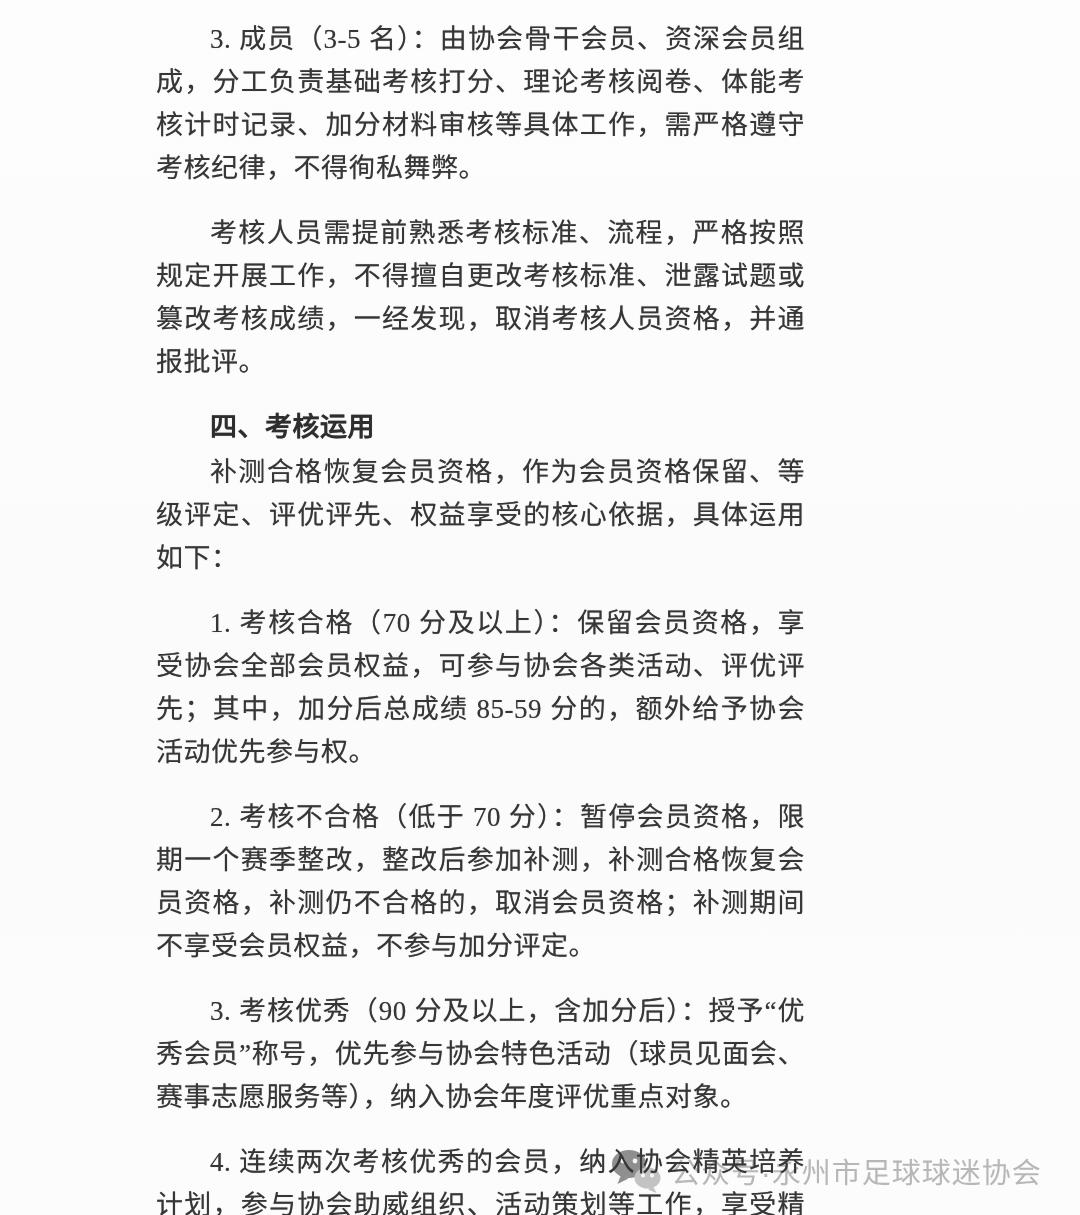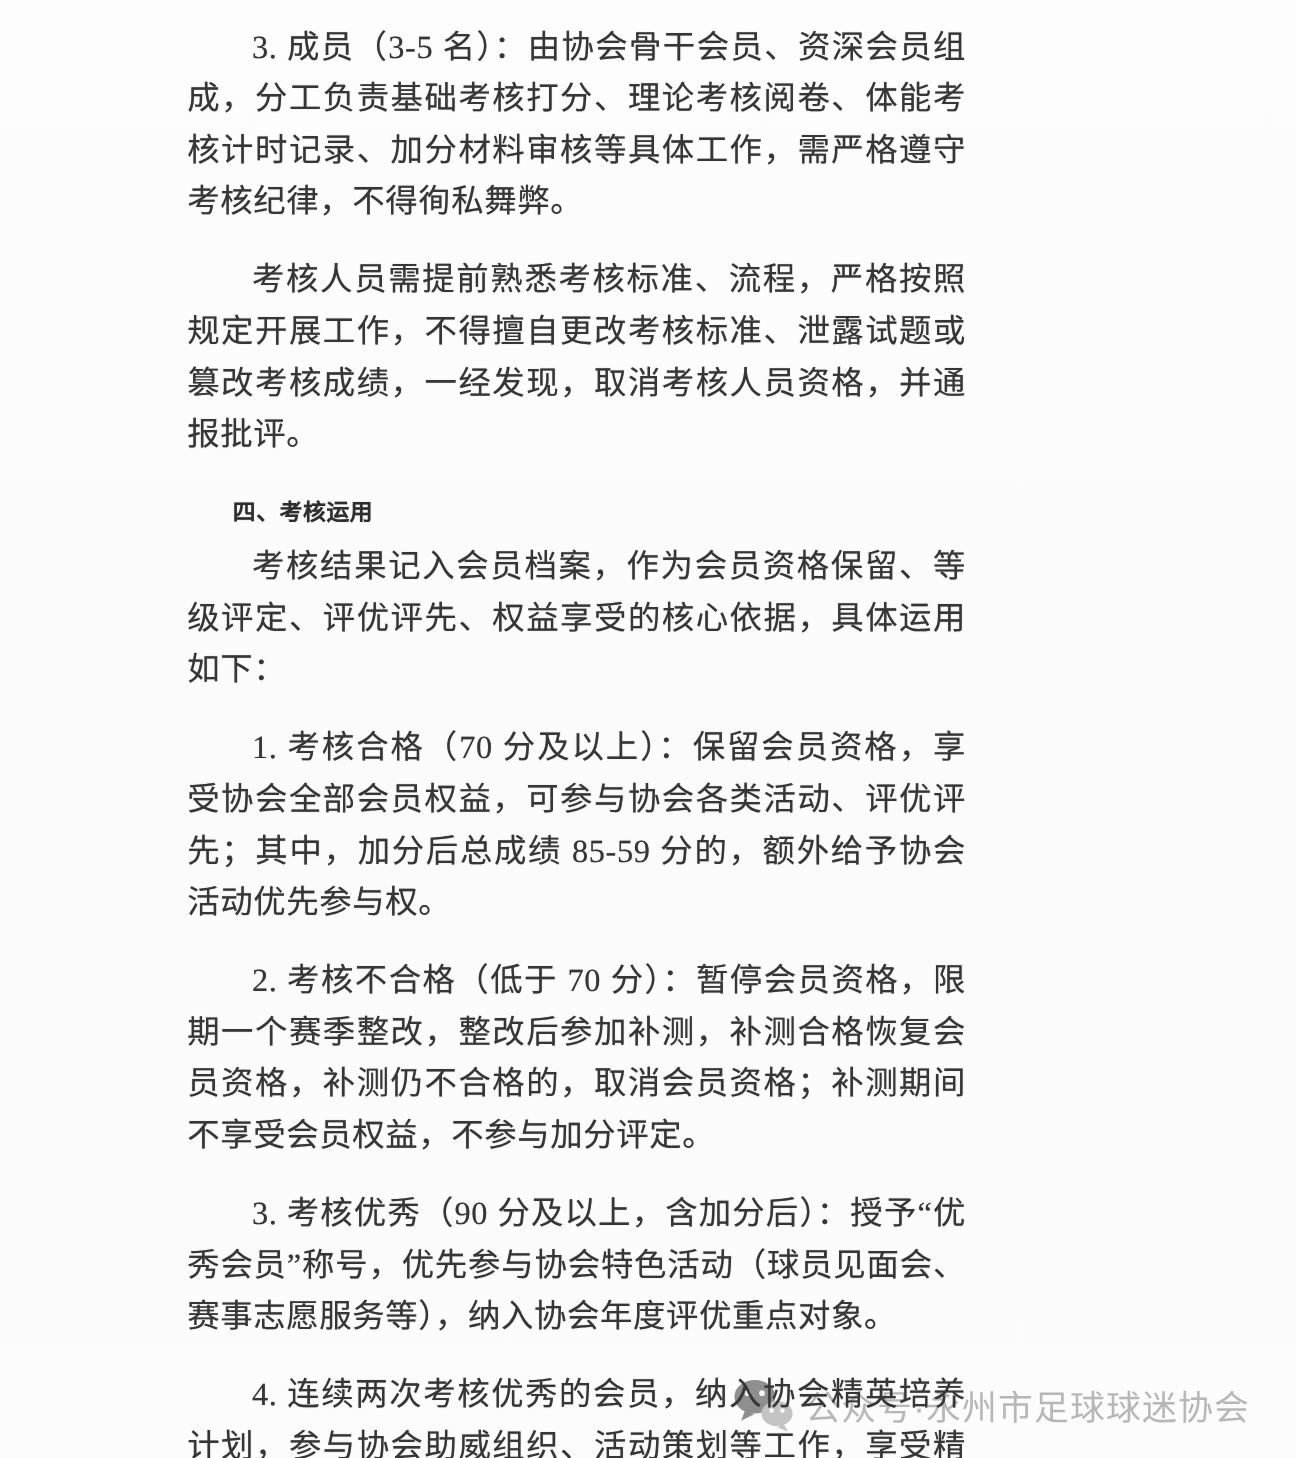--- a/index.html
+++ b/index.html
@@ -35,21 +35,21 @@
   }
   .article p {
     margin: 22px 0 0 0;
     text-indent: 2em;
   }
   .article p:first-child {
     margin-top: 0;
   }
   .article h3.sec-heading {
     margin: 22px 0 0 0;
-    font-size: 19px;
+    font-size: 27px;
     line-height: 43px;
     font-weight: bold;
     text-indent: 2em;
     color: #2e2e2e;
   }
   .article p.after-heading {
     margin-top: 2px;
   }
   
   .watermark {
@@ -91,20 +91,20 @@
       <circle cx="33" cy="28.5" r="1.9" fill="#fafafa"></circle>
       <circle cx="42" cy="28.5" r="1.9" fill="#fafafa"></circle>
     </svg>
     <span class="wm-text">公众号·永州市足球球迷协会</span>
   </div>
 
   <div class="article">
       <p>3. 成员（3-5 名）：由协会骨干会员、资深会员组成，分工负责基础考核打分、理论考核阅卷、体能考核计时记录、加分材料审核等具体工作，需严格遵守考核纪律，不得徇私舞弊。</p>
       <p>考核人员需提前熟悉考核标准、流程，严格按照规定开展工作，不得擅自更改考核标准、泄露试题或篡改考核成绩，一经发现，取消考核人员资格，并通报批评。</p>
       <h3 class="sec-heading">四、考核运用</h3>
-      <p class="after-heading">考核结果记入会员档案，作为会员资格保留、等级评定、评优评先、权益享受的核心依据，具体运用如下：</p>
+      <p class="after-heading">补测合格恢复会员资格，作为会员资格保留、等级评定、评优评先、权益享受的核心依据，具体运用如下：</p>
       <p>1. 考核合格（70 分及以上）：保留会员资格，享受协会全部会员权益，可参与协会各类活动、评优评先；其中，加分后总成绩 85-59 分的，额外给予协会活动优先参与权。</p>
       <p>2. 考核不合格（低于 70 分）：暂停会员资格，限期一个赛季整改，整改后参加补测，补测合格恢复会员资格，补测仍不合格的，取消会员资格；补测期间不享受会员权益，不参与加分评定。</p>
       <p>3. 考核优秀（90 分及以上，含加分后）：授予“优秀会员”称号，优先参与协会特色活动（球员见面会、赛事志愿服务等），纳入协会年度评优重点对象。</p>
       <p>4. 连续两次考核优秀的会员，纳入协会精英培养计划，参与协会助威组织、活动策划等工作，享受精英会员专属权益。</p>
     </div>
 
 </div>
 
 </body></html>

